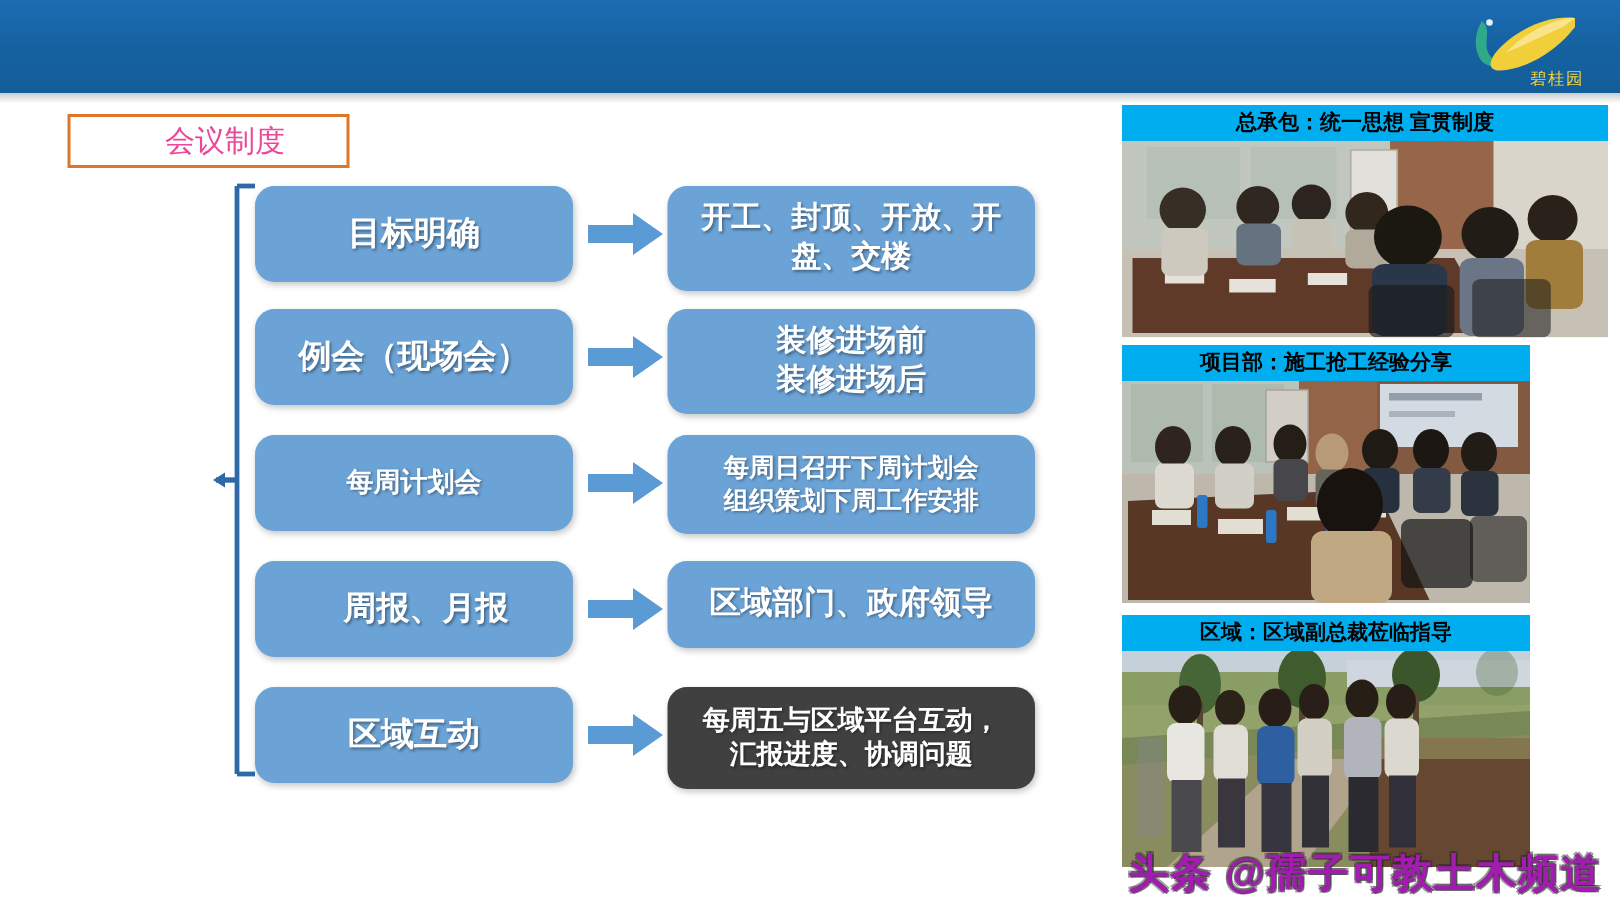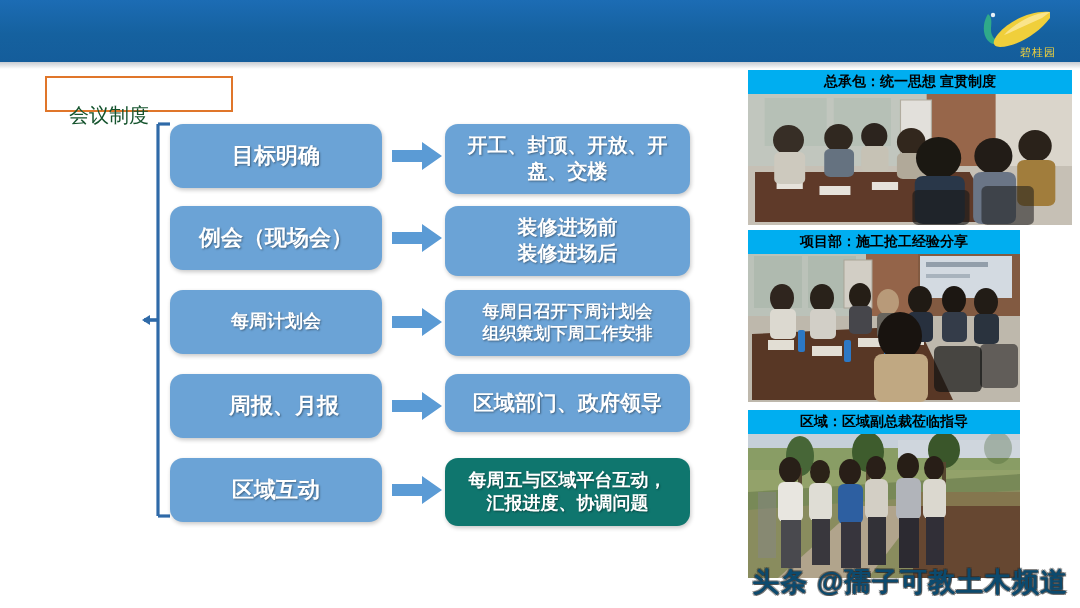--- a/index.html
+++ b/index.html
@@ -73,26 +73,25 @@
     height: 36px;
     border: 2px solid #e0762a;
     background: #ffffff;
     box-sizing: border-box;
   }
   .section-label span {
     position: absolute;
     left: 0; right: 0;
     top: 50%;
     transform: translateY(-50%);
-    text-align: left;
+    text-align: center;
     font-size: 20px;
-    color: #14532d;
+    color: #ec4899;
     padding-left: 22px;
     box-sizing: border-box;
-    margin-top: 21px;
   }
 
   
   .root-node {
     position: absolute;
     left: 48px;
     top: 277px;
     width: 92px;
     height: 82px;
     background: #82add8;
@@ -202,21 +201,21 @@
   }
   .photo svg { display: block; width: 100%; height: 100%; }
 
   
   .watermark {
     position: absolute;
     right: 12px;
     bottom: 8px;
     font-size: 27px;
     font-weight: bold;
-    color: #0c4a6e;
+    color: #a21caf;
     text-shadow:
        1px 1px 0 rgba(40,40,40,0.65),
       -1px 1px 0 rgba(40,40,40,0.45),
        1px -1px 0 rgba(40,40,40,0.45),
       -1px -1px 0 rgba(40,40,40,0.45);
     white-space: nowrap;
     letter-spacing: 1px;
   }
 </style>
 </head>
@@ -310,21 +309,21 @@
 
   <div class="row" style="top:458px;">
     <div class="node-left" style="height: 64px; background: rgb(107, 163, 214);">
       <div class="txt" style="font-size: 22px;">区域互动</div>
     </div>
     <div class="arrow" style="top:15px;">
       <svg viewBox="0 0 52 34" width="52" height="34" xmlns="http://www.w3.org/2000/svg">
         <path d="M0 11 L30 11 L30 3 L50 17 L30 31 L30 23 L0 23 Z" fill="#5b9bd5"></path>
       </svg>
     </div>
-    <div class="node-right" style="height: 68px; background: #0f766e;">
+    <div class="node-right" style="height: 68px; background: #404040;">
       <div class="txt" style="font-size: 18px;">每周五与区域平台互动，<br>汇报进度、协调问题</div>
     </div>
   </div>
 
   <div class="photo-block" style="left:748px; top:70px; width:324px; height:155px;">
     <div class="caption" style="top: 0px; background: rgb(0, 174, 240);">
       <span>总承包：统一思想 宣贯制度</span>
     </div>
     <div class="photo" style="top:24px; height:131px;">
       <svg viewBox="0 0 272 131" preserveAspectRatio="none" xmlns="http://www.w3.org/2000/svg">

